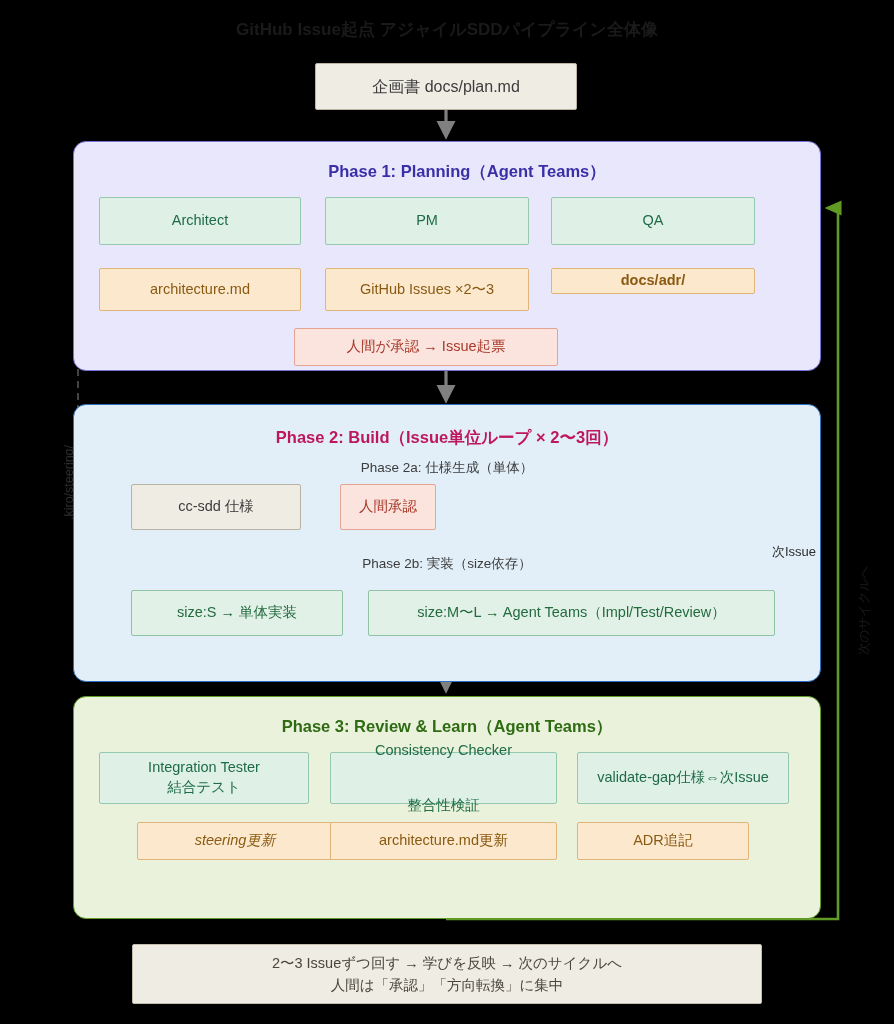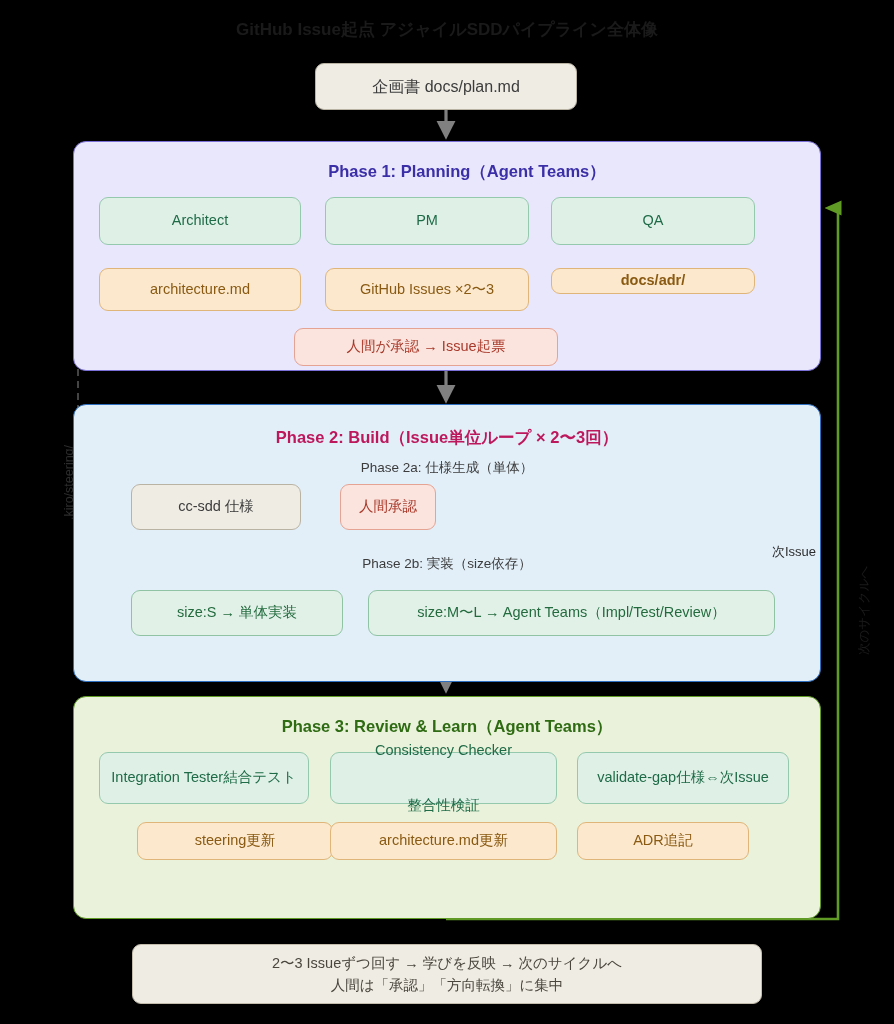--- a/index.html
+++ b/index.html
@@ -24,21 +24,21 @@
     letter-spacing: 0px;
   }
 
   
   .node {
     position: absolute;
     display: flex;
     align-items: center;
     justify-content: center;
     text-align: center;
-    border-radius: 9px;
+    border-radius: 2px;
     border: 1.2px solid #999;
     font-size: 14.5px;
     line-height: 1.35;
     padding: 0 6px;
   }
 
   .node-doc {
     background: #efece4;
     border-color: #b9b3a4;
     color: #3c3c3c;
@@ -227,34 +227,34 @@
   <div class="node node-impl" style="left:131px; top:590px; width:212px; height:46px;">
     <span>size:S → 単体実装</span>
   </div>
 
   <div class="hlabel" style="left:772px; top:543px;">次Issue</div>
 
   <div class="phase phase-3" style="left:73px; top:696px; width:748px; height:223px;">
     <div class="phase-title pt3" style="top:19px;">Phase 3: Review &amp; Learn（Agent Teams）</div>
   </div>
 
-  <div class="node node-agent" style="left:99px; top:752px; width:210px; height:52px; ">
+  <div class="node node-agent" style="left:99px; top:752px; width:210px; height:52px; flex-direction:column;">
     <span>Integration Tester</span>
     <span>結合テスト</span>
   </div>
   <div class="node node-agent" style="left:330px; top:752px; width:227px; height:52px; flex-direction:column;gap:35px;">
     <span>Consistency Checker</span>
     <span>整合性検証</span>
   </div>
   <div class="node node-agent" style="left:577px; top:752px; width:212px; height:52px; flex-direction:row;">
     <span>validate-gap</span>
     <span>仕様⇔次Issue</span>
   </div>
 
-  <div class="node node-artifact" style="left:137px; top:822px; width:196px; height:38px;">
+  <div class="node node-artifact" style="left:137px; top:822px; width:196px; height:38px;font-style:italic;">
     <span>steering更新</span>
   </div>
   <div class="node node-artifact" style="left:330px; top:822px; width:227px; height:38px;">
     <span>architecture.md更新</span>
   </div>
   <div class="node node-artifact" style="left:577px; top:822px; width:172px; height:38px;">
     <span>ADR追記</span>
   </div>
 
   <div class="vlabel vlabel-cycle" style="left:856px; top:655px;">次のサイクルへ</div>

